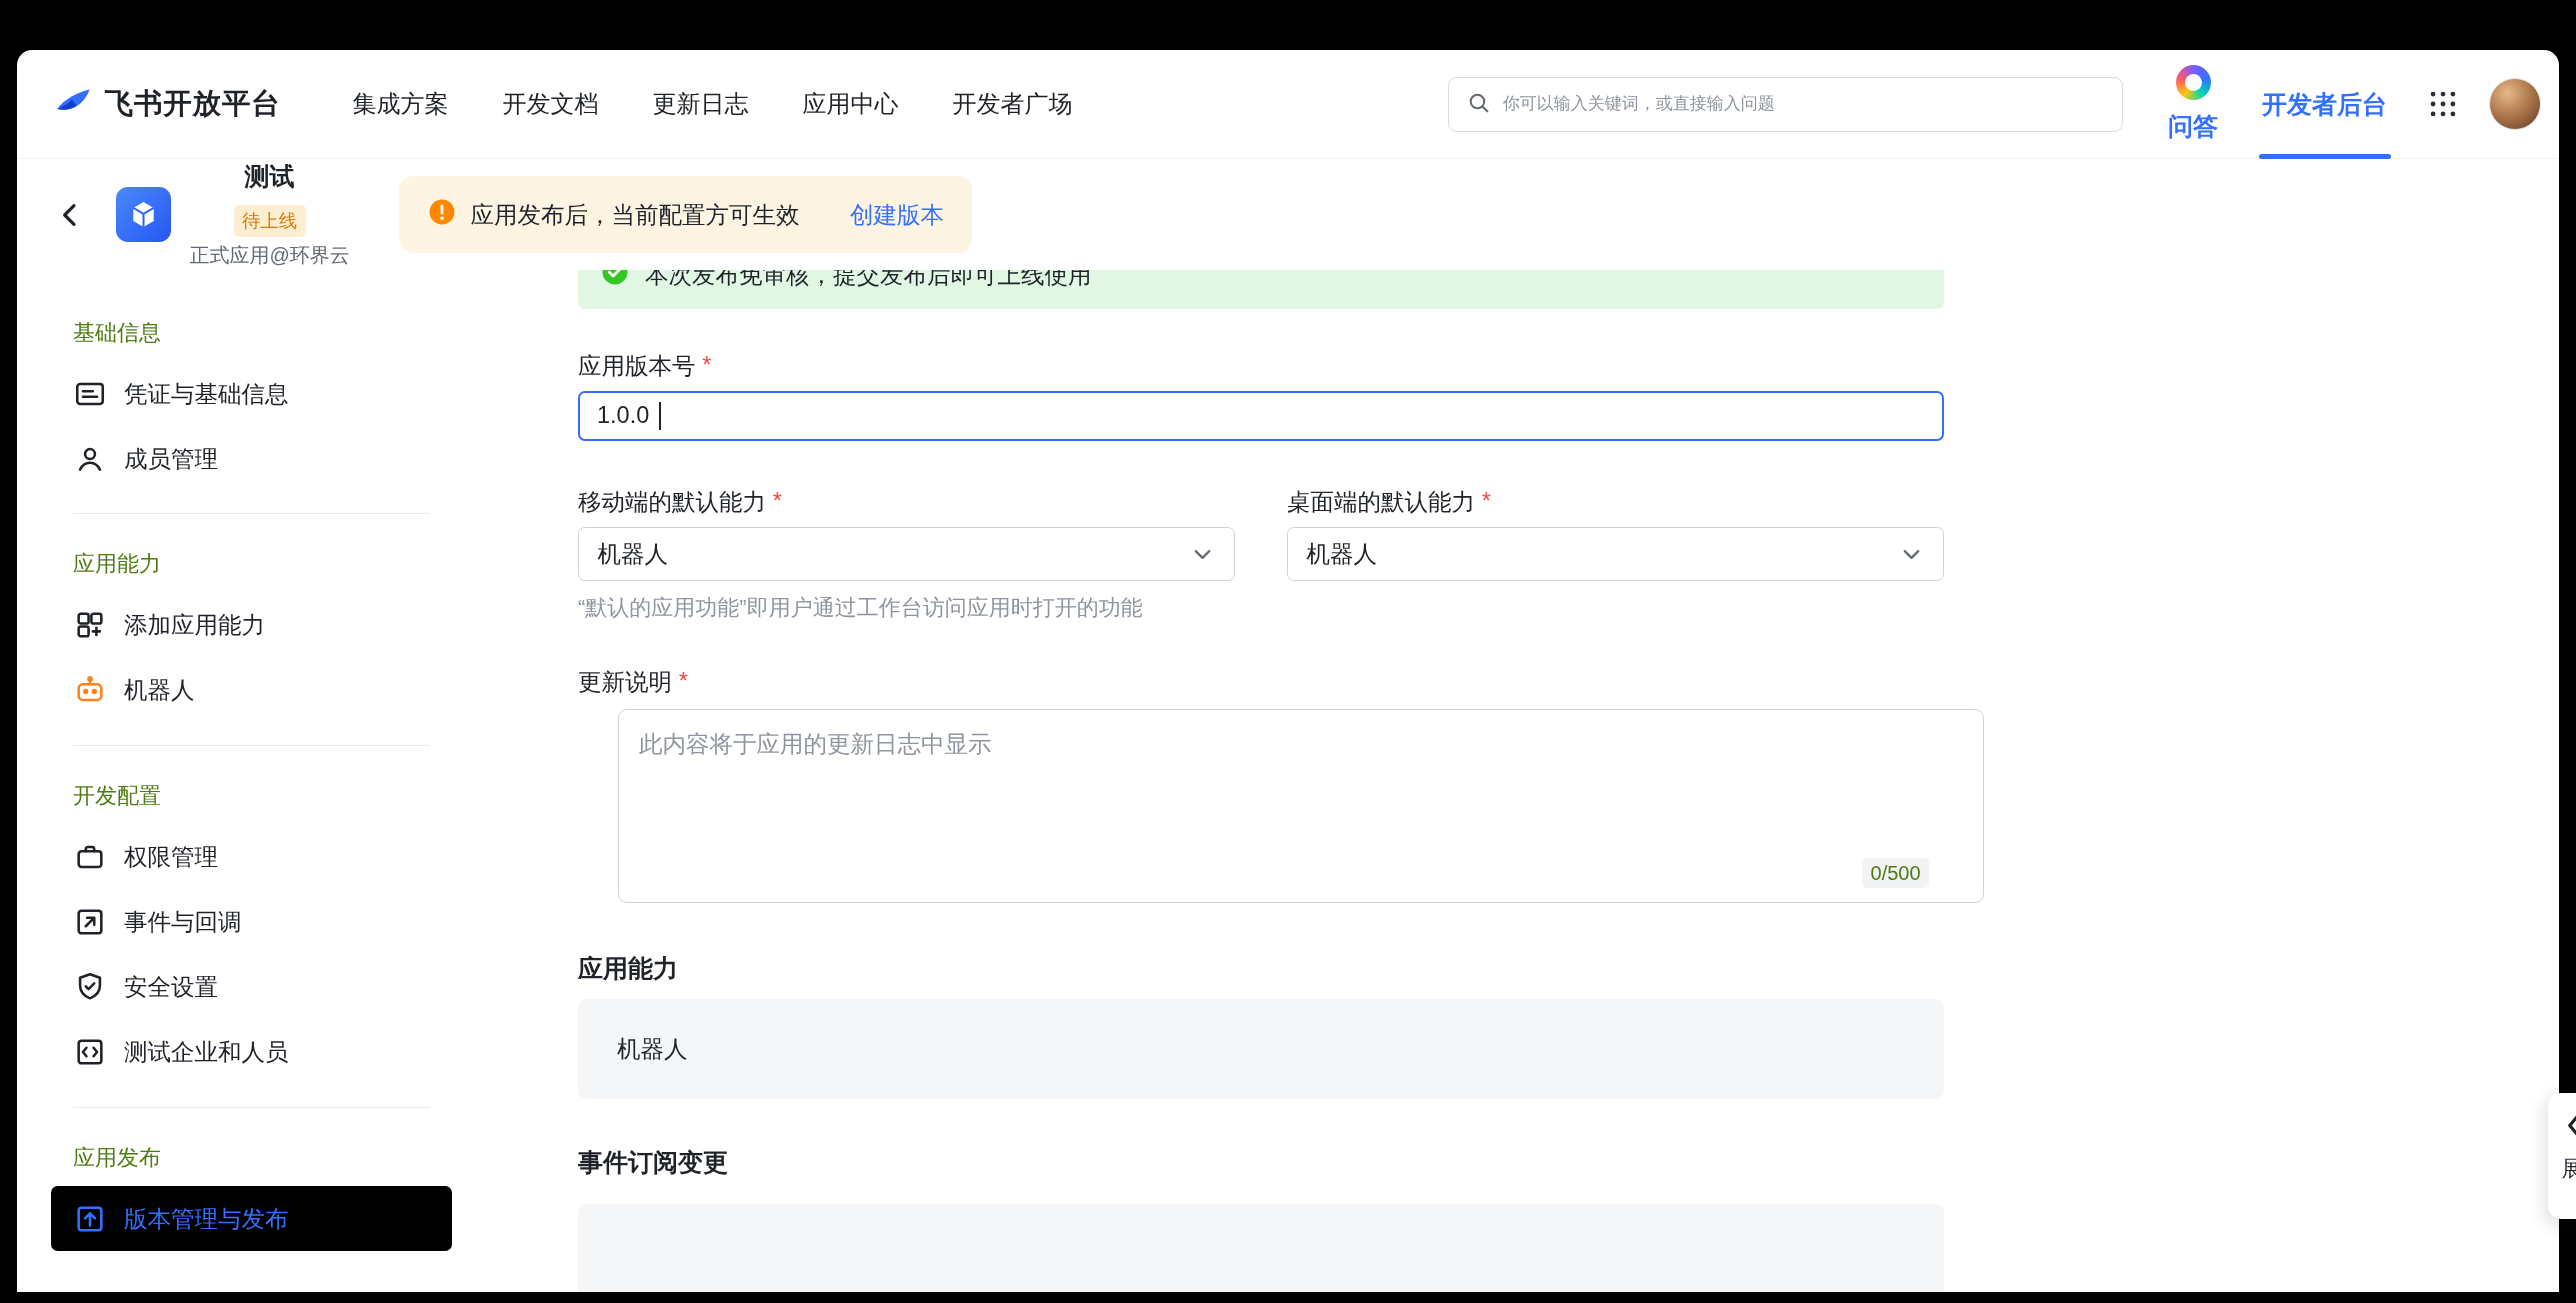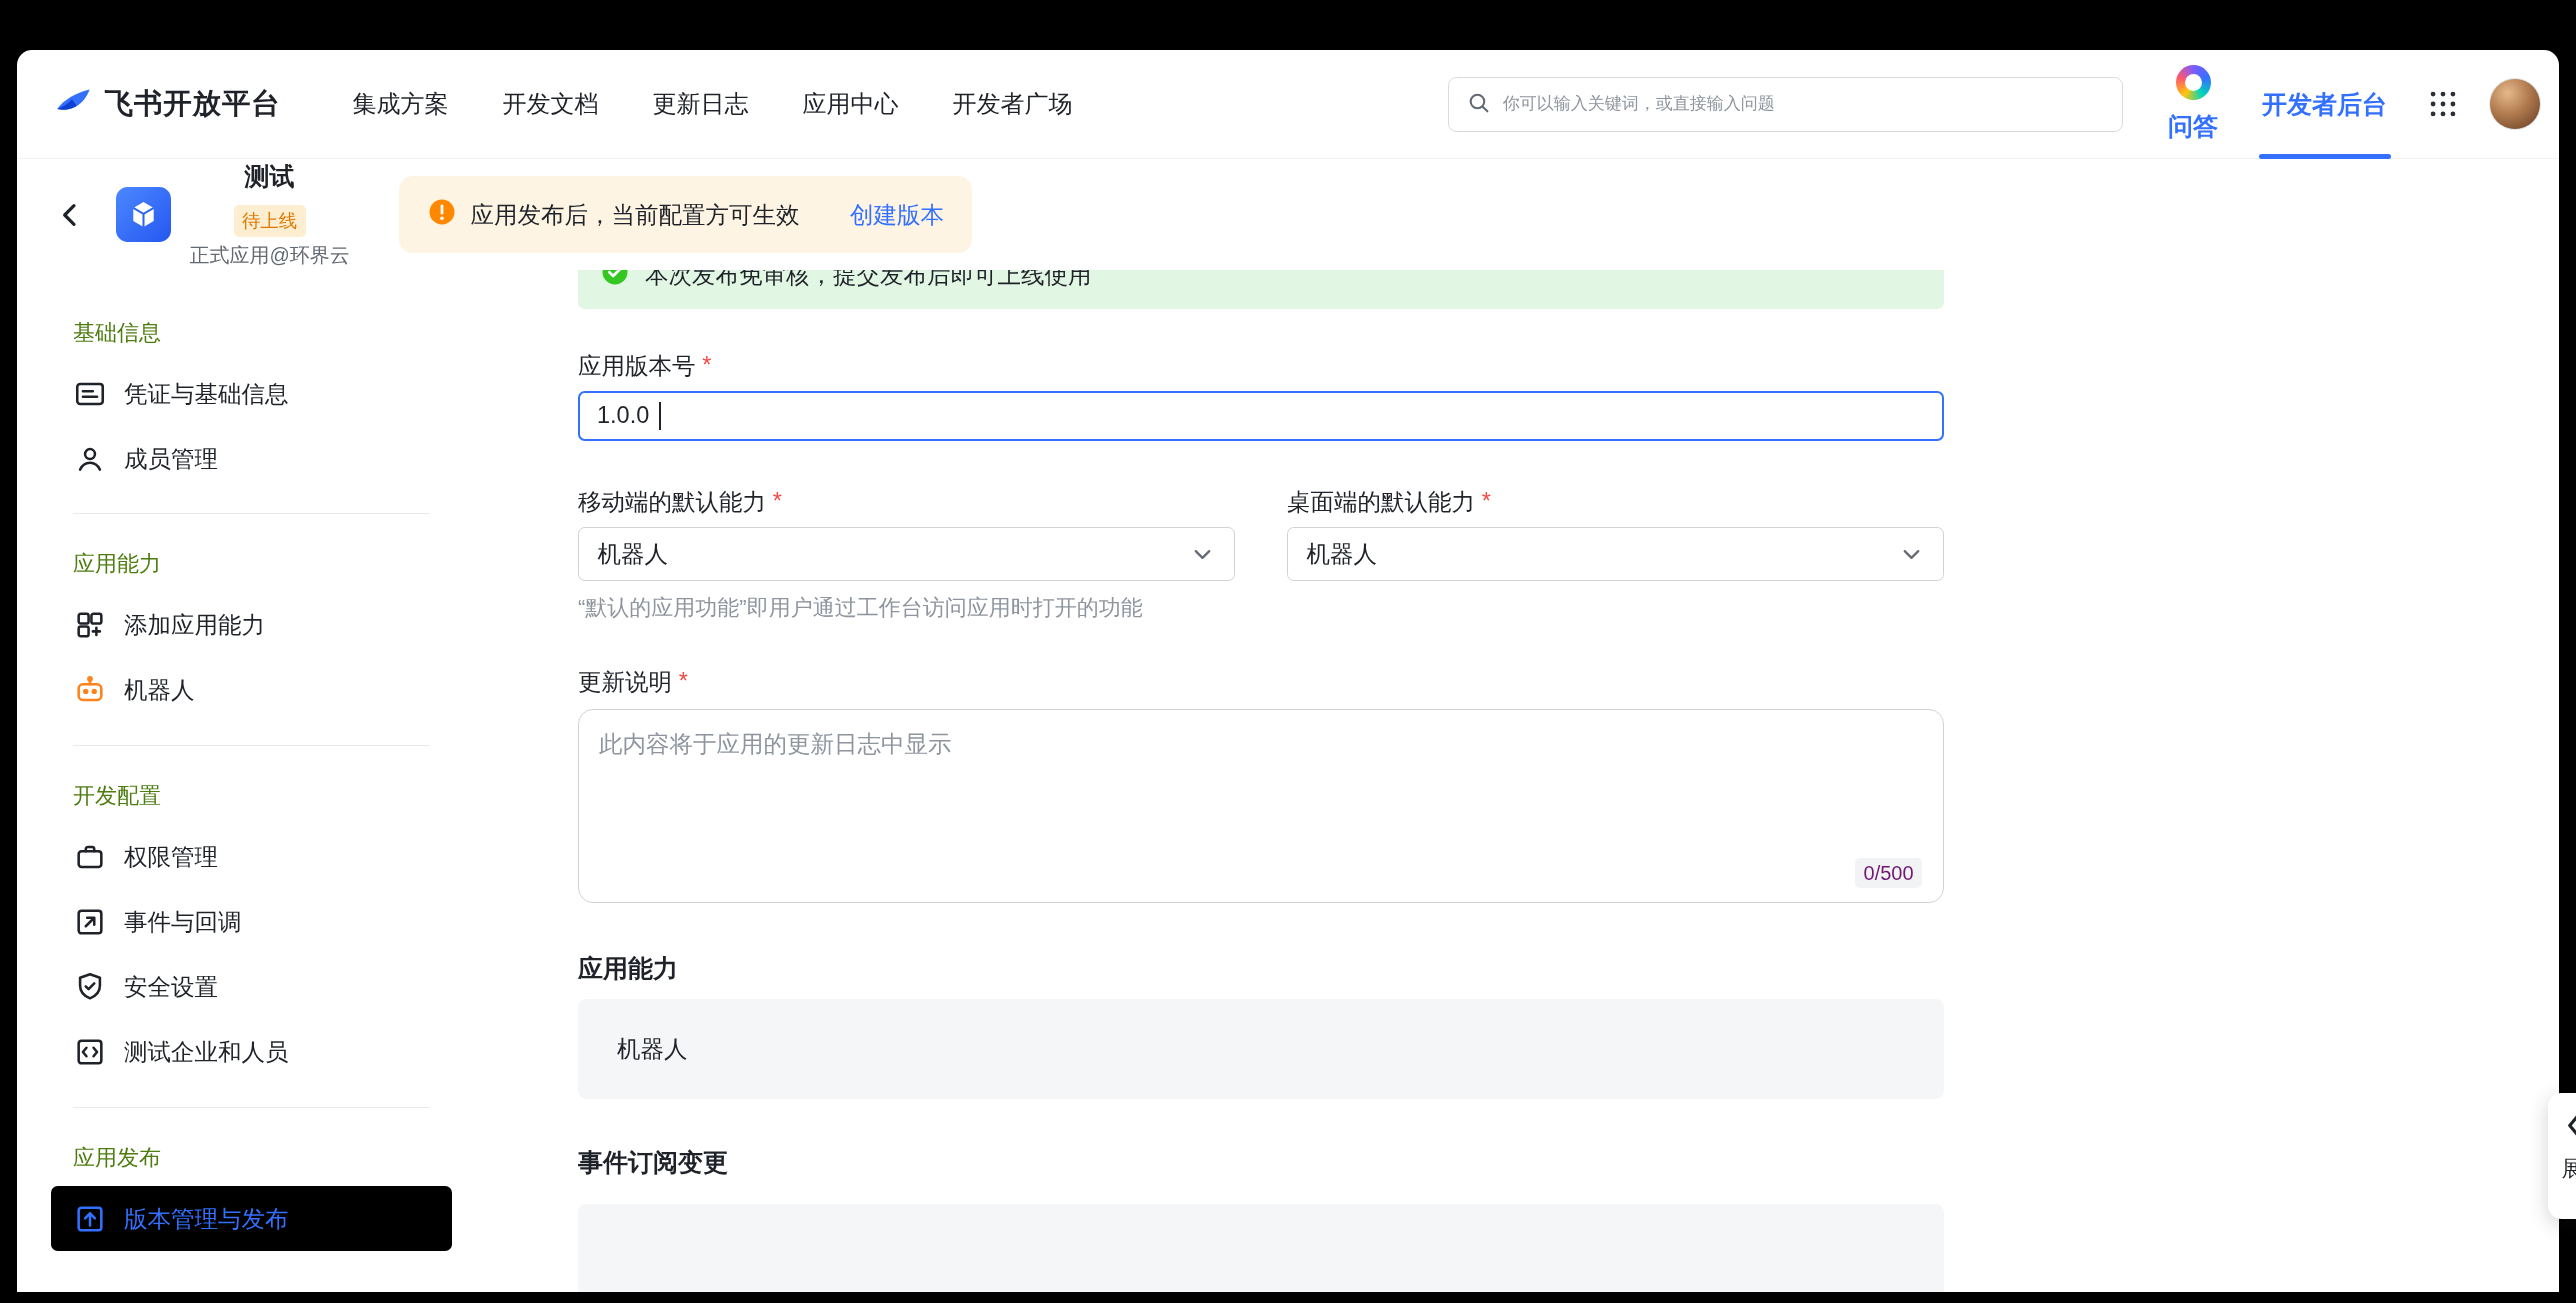--- a/index.html
+++ b/index.html
@@ -62,23 +62,23 @@
   .ver-label{ margin-top:40px;}
   .input-wrap{ position:relative; margin-top:8.4px;}
   .input-wrap input{ width:100%; height:50px; border:2.5px solid #3370ff; border-radius:6.7px; font-size:23.5px; color:#1f2329; padding:0 17px; outline:none; font-family:inherit;}
   .caret{ position:absolute; left:81px; top:11px; width:1.7px; height:28.5px; background:#1f2329;}
   .two-col{ display:flex; gap:52px; margin-top:44px;}
   .col{ flex:1;}
   .select{ margin-top:8.4px; height:54px; border:1.7px solid #d0d3d6; border-radius:6.7px; display:flex; align-items:center; justify-content:space-between; padding:0 18.4px; font-size:23.5px; cursor:pointer; background:#fff;}
   .hint{ margin-top:11.7px; font-size:22px; color:#8f959e; height:30px; display:flex; align-items:center;}
   .log-label{ margin-top:42px;}
   .textarea-wrap{ position:relative; margin-top:10px;}
-  .textarea-wrap textarea{ width:100%; height:194px; border:1.7px solid #d0d3d6; border-radius:15px; padding:18.4px 20px; font-size:23.5px; color:#1f2329; resize:none; outline:none; font-family:Liberation Serif, serif; display:block;}
+  .textarea-wrap textarea{ width:100%; height:194px; border:1.7px solid #d0d3d6; border-radius:9px; padding:18.4px 20px; font-size:23.5px; color:#1f2329; resize:none; outline:none; font-family:Liberation Serif, serif; display:block;margin-left:40px;}
   .textarea-wrap textarea::placeholder{ color:#8f959e;}
-  .counter{ position:absolute; right:22px; bottom:15px; font-size:20px; color:#701a75; background:#f2f3f5; padding:3.4px 8.4px; border-radius:5px;}
+  .counter{ position:absolute; right:15px; bottom:15px; font-size:20px; color:#4d7c0f; background:#f2f3f5; padding:3.4px 8.4px; border-radius:5px;}
   .section-h{ margin-top:47px; height:37px; display:flex; align-items:center; font-size:25px; font-weight:700;}
   .section-h2{ margin-top:45px;}
   .panel{ margin-top:11.7px; background:#f5f6f7; border-radius:8.4px; padding:34px 39px;}
   .panel-line{ font-size:23.5px;}
   .panel-line + .panel-line{ margin-top:18.4px;}
   .panel-empty{ margin-top:23.5px; background:#f5f6f7; border-radius:8.4px; height:134px;}
   
   .expand-card{ position:absolute; left:2548px; top:1093px; width:109px; height:126px; background:#fff; border-radius:13.4px; box-shadow:0 5px 20px rgba(31,35,41,.2); padding:15px 0 0 13.4px; z-index:5; cursor:pointer;}
   .expand-label{ font-size:22px; color:#1f2329; margin-top:8.4px; white-space:nowrap;}
 </style>

